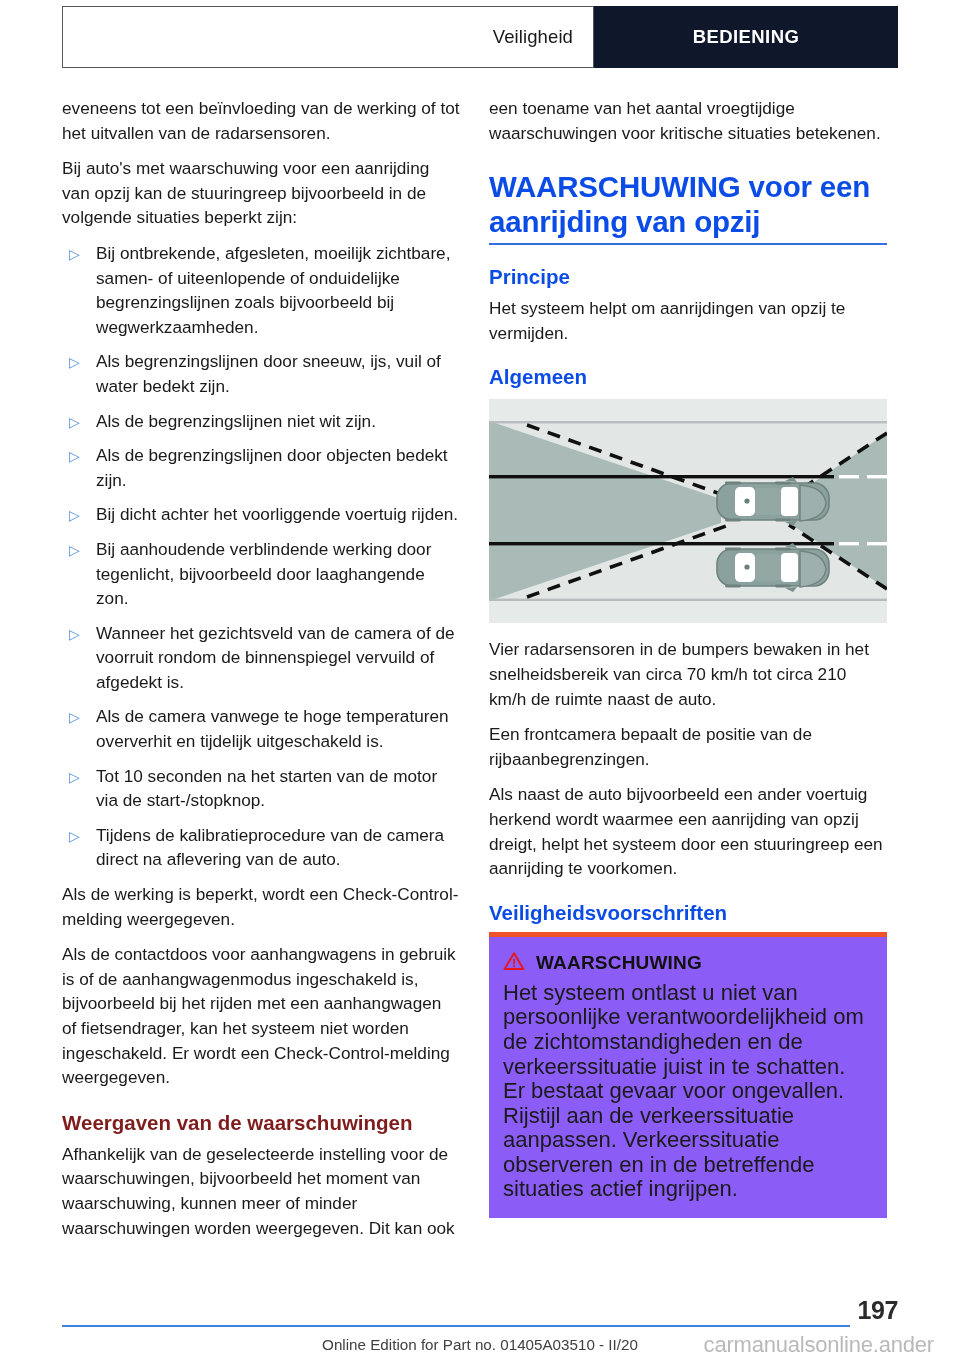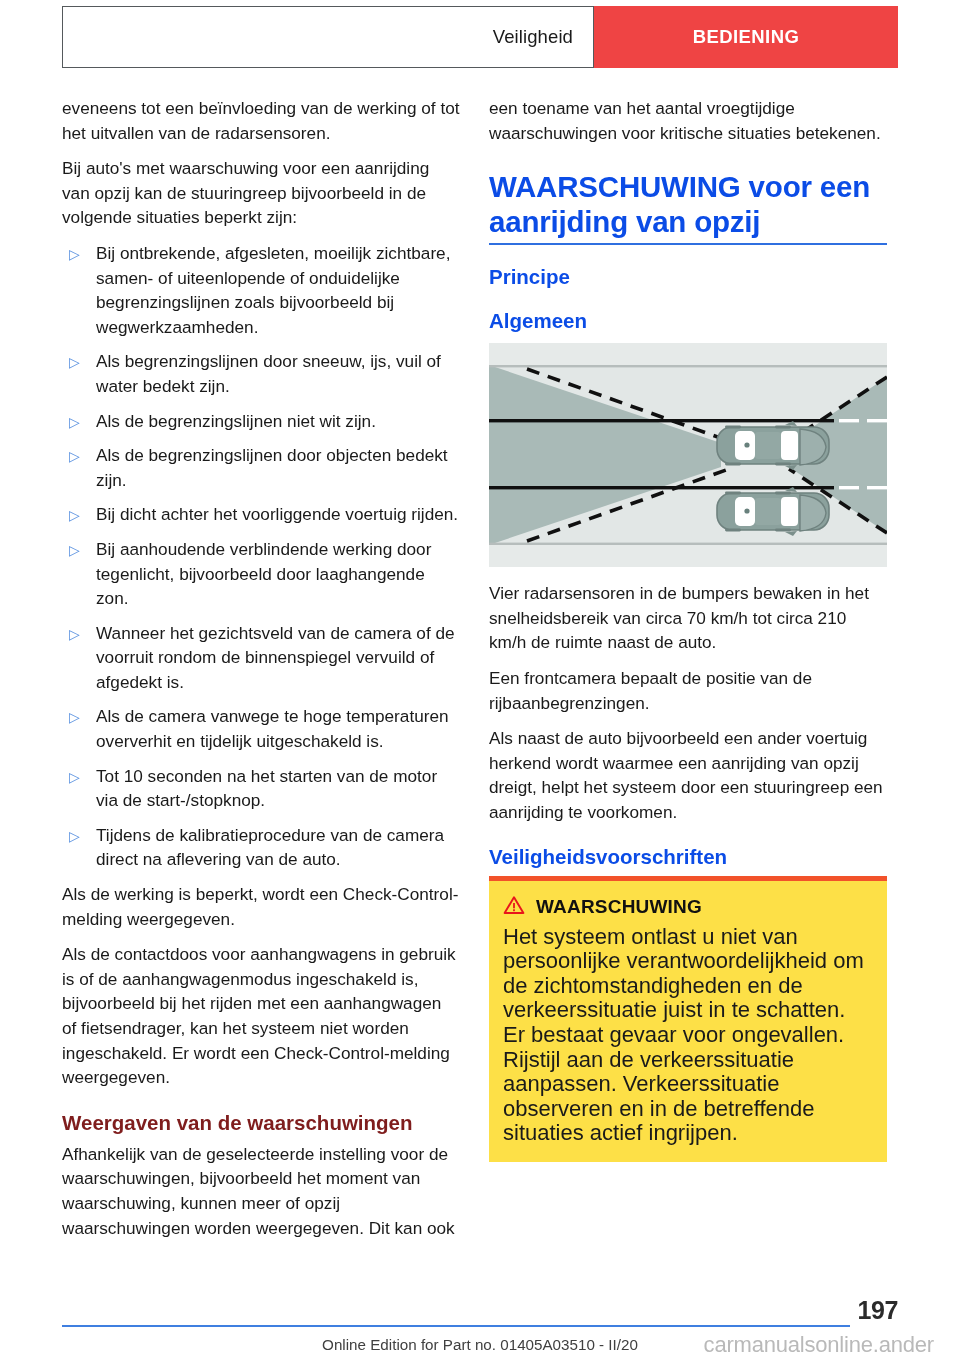--- a/index.html
+++ b/index.html
@@ -37,21 +37,21 @@
     padding-right: 20px;
     background: #ffffff;
   }
   .header-chapter {
     font-size: 18.5px;
     color: #1a1a1a;
     letter-spacing: 0.1px;
   }
   .header-tab {
     width: 304px;
-    background: #ef4444;
+    background: #0f172a;
     display: flex;
     align-items: center;
     justify-content: center;
   }
   .header-tab-label {
     color: #ffffff;
     font-size: 18.5px;
     font-weight: bold;
     letter-spacing: 0.4px;
   }
@@ -130,21 +130,21 @@
   
   .figure {
     margin: 10px 0 14px 0;
     width: 398px;
     height: 224px;
   }
   .figure svg { display: block; width: 100%; height: 100%; }
 
   
   .warn-box {
-    background: #fde047;
+    background: #8b5cf6;
     border-top: 5px solid #f2522a;
     padding: 14px 14px 16px 14px;
     box-sizing: border-box;
     width: 398px;
   }
   .warn-head {
     display: flex;
     align-items: center;
     gap: 11px;
     margin-bottom: 6px;
@@ -258,31 +258,32 @@
       <li>
         <span class="marker">▷</span>
         <span>Tijdens de kalibratieprocedure van de camera direct na aflevering van de auto.</span>
       </li>
     </ul>
 
     <p class="body">Als de werking is beperkt, wordt een Check-Control-melding weergegeven.</p>
     <p class="body">Als de contactdoos voor aanhangwagens in gebruik is of de aanhangwagenmodus ingeschakeld is, bijvoorbeeld bij het rijden met een aanhangwagen of fietsendrager, kan het systeem niet worden ingeschakeld. Er wordt een Check-Control-melding weergegeven.</p>
 
     <h2 class="sub-lightblue">Weergaven van de waarschuwingen</h2>
-    <p class="body">Afhankelijk van de geselecteerde instelling voor de waarschuwingen, bijvoorbeeld het moment van waarschuwing, kunnen meer of opzij waarschuwingen worden weergegeven. Dit kan ook</p>
+    <p class="body">Afhankelijk van de geselecteerde instelling voor de waarschuwingen, bijvoorbeeld het moment van waarschuwing, kunnen meer of minder waarschuwingen worden weergegeven. Dit kan ook</p>
   </div>
 
   <div class="col">
 
     <p class="body">een toename van het aantal vroegtijdige waarschuwingen voor kritische situaties betekenen.</p>
 
     <h1 class="title">WAARSCHUWING voor een aanrijding van opzij</h1>
     <div class="title-rule"></div>
 
     <h2 class="sub-blue">Principe</h2>
+    <p class="body">Het systeem helpt om aanrijdingen van opzij te vermijden.</p>
 
     <h2 class="sub-blue">Algemeen</h2>
 
     <div class="figure">
       <svg viewBox="0 0 398 224" preserveAspectRatio="none">
 
         <rect x="0" y="0" width="398" height="224" fill="#e6eae9"></rect>
 
         <rect x="0" y="22" width="398" height="180" fill="#e2e7e6"></rect>
 

